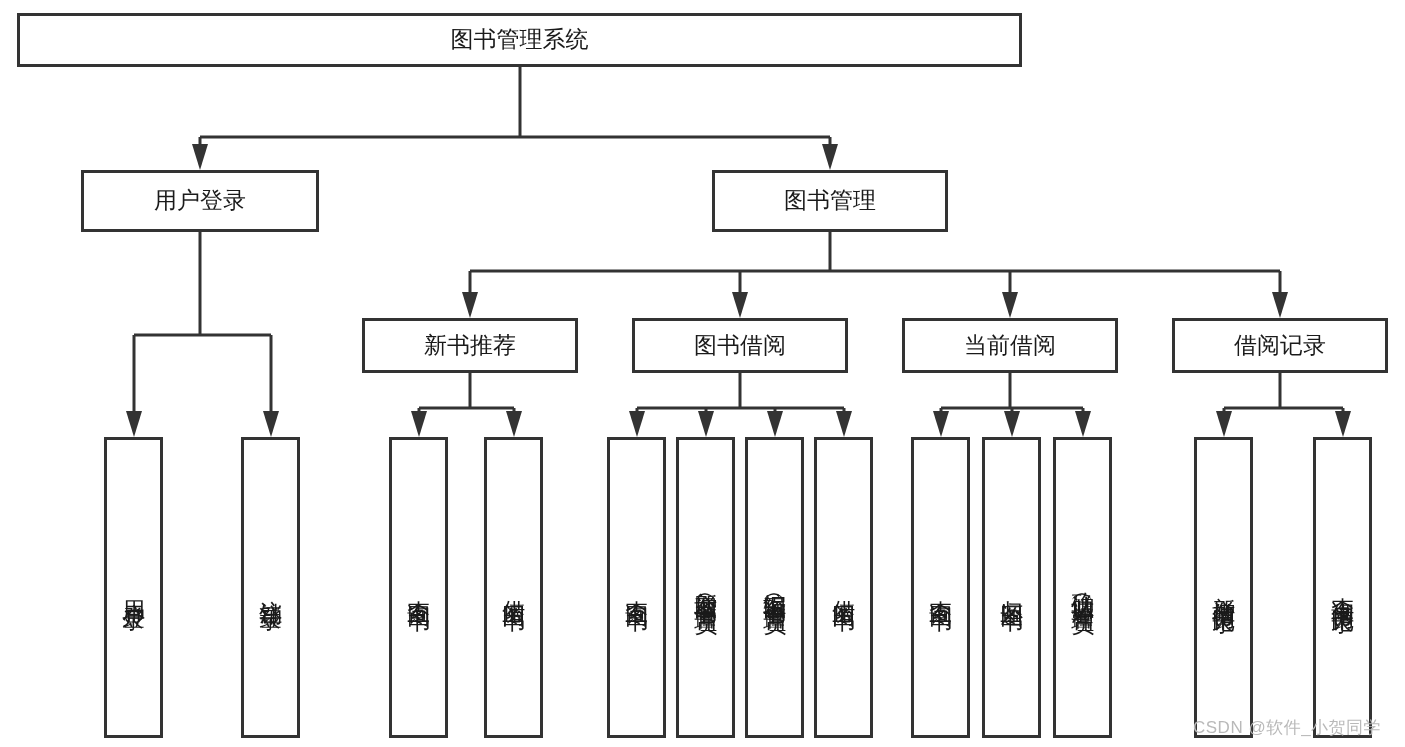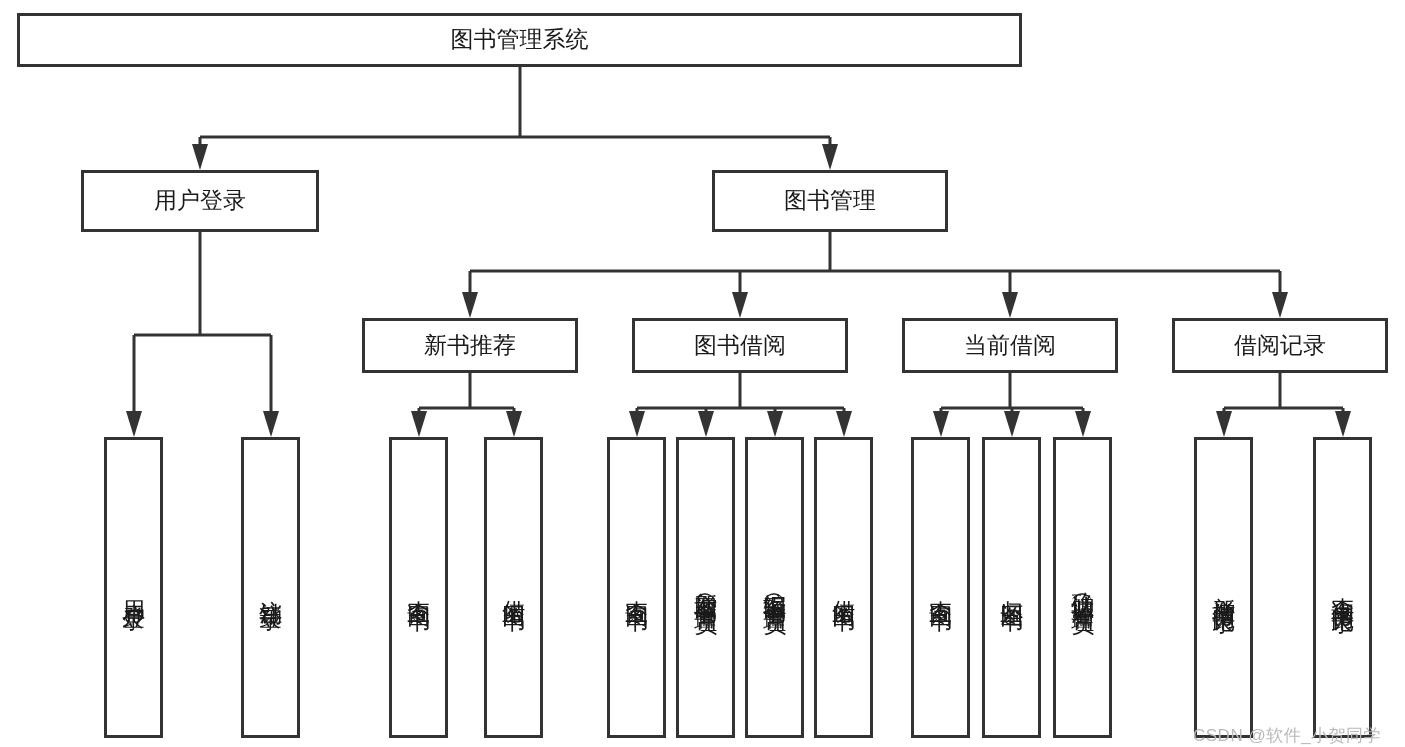--- a/index.html
+++ b/index.html
@@ -64,21 +64,20 @@
     text-align: center;
     pointer-events: none;
   }
   .watermark {
     position: absolute;
     font-family: "Liberation Sans", "DejaVu Sans", sans-serif;
     font-size: 17px;
     color: #b9b9b9;
     white-space: nowrap;
     letter-spacing: 0.5px;
-    margin-top: 8px;
   }
 </style>
 </head>
 <body>
 
 <div id="diagram-root">
 
   <svg class="diagram-canvas" viewBox="0 0 1405 747">
     <g id="edges-layer">
         <g>

